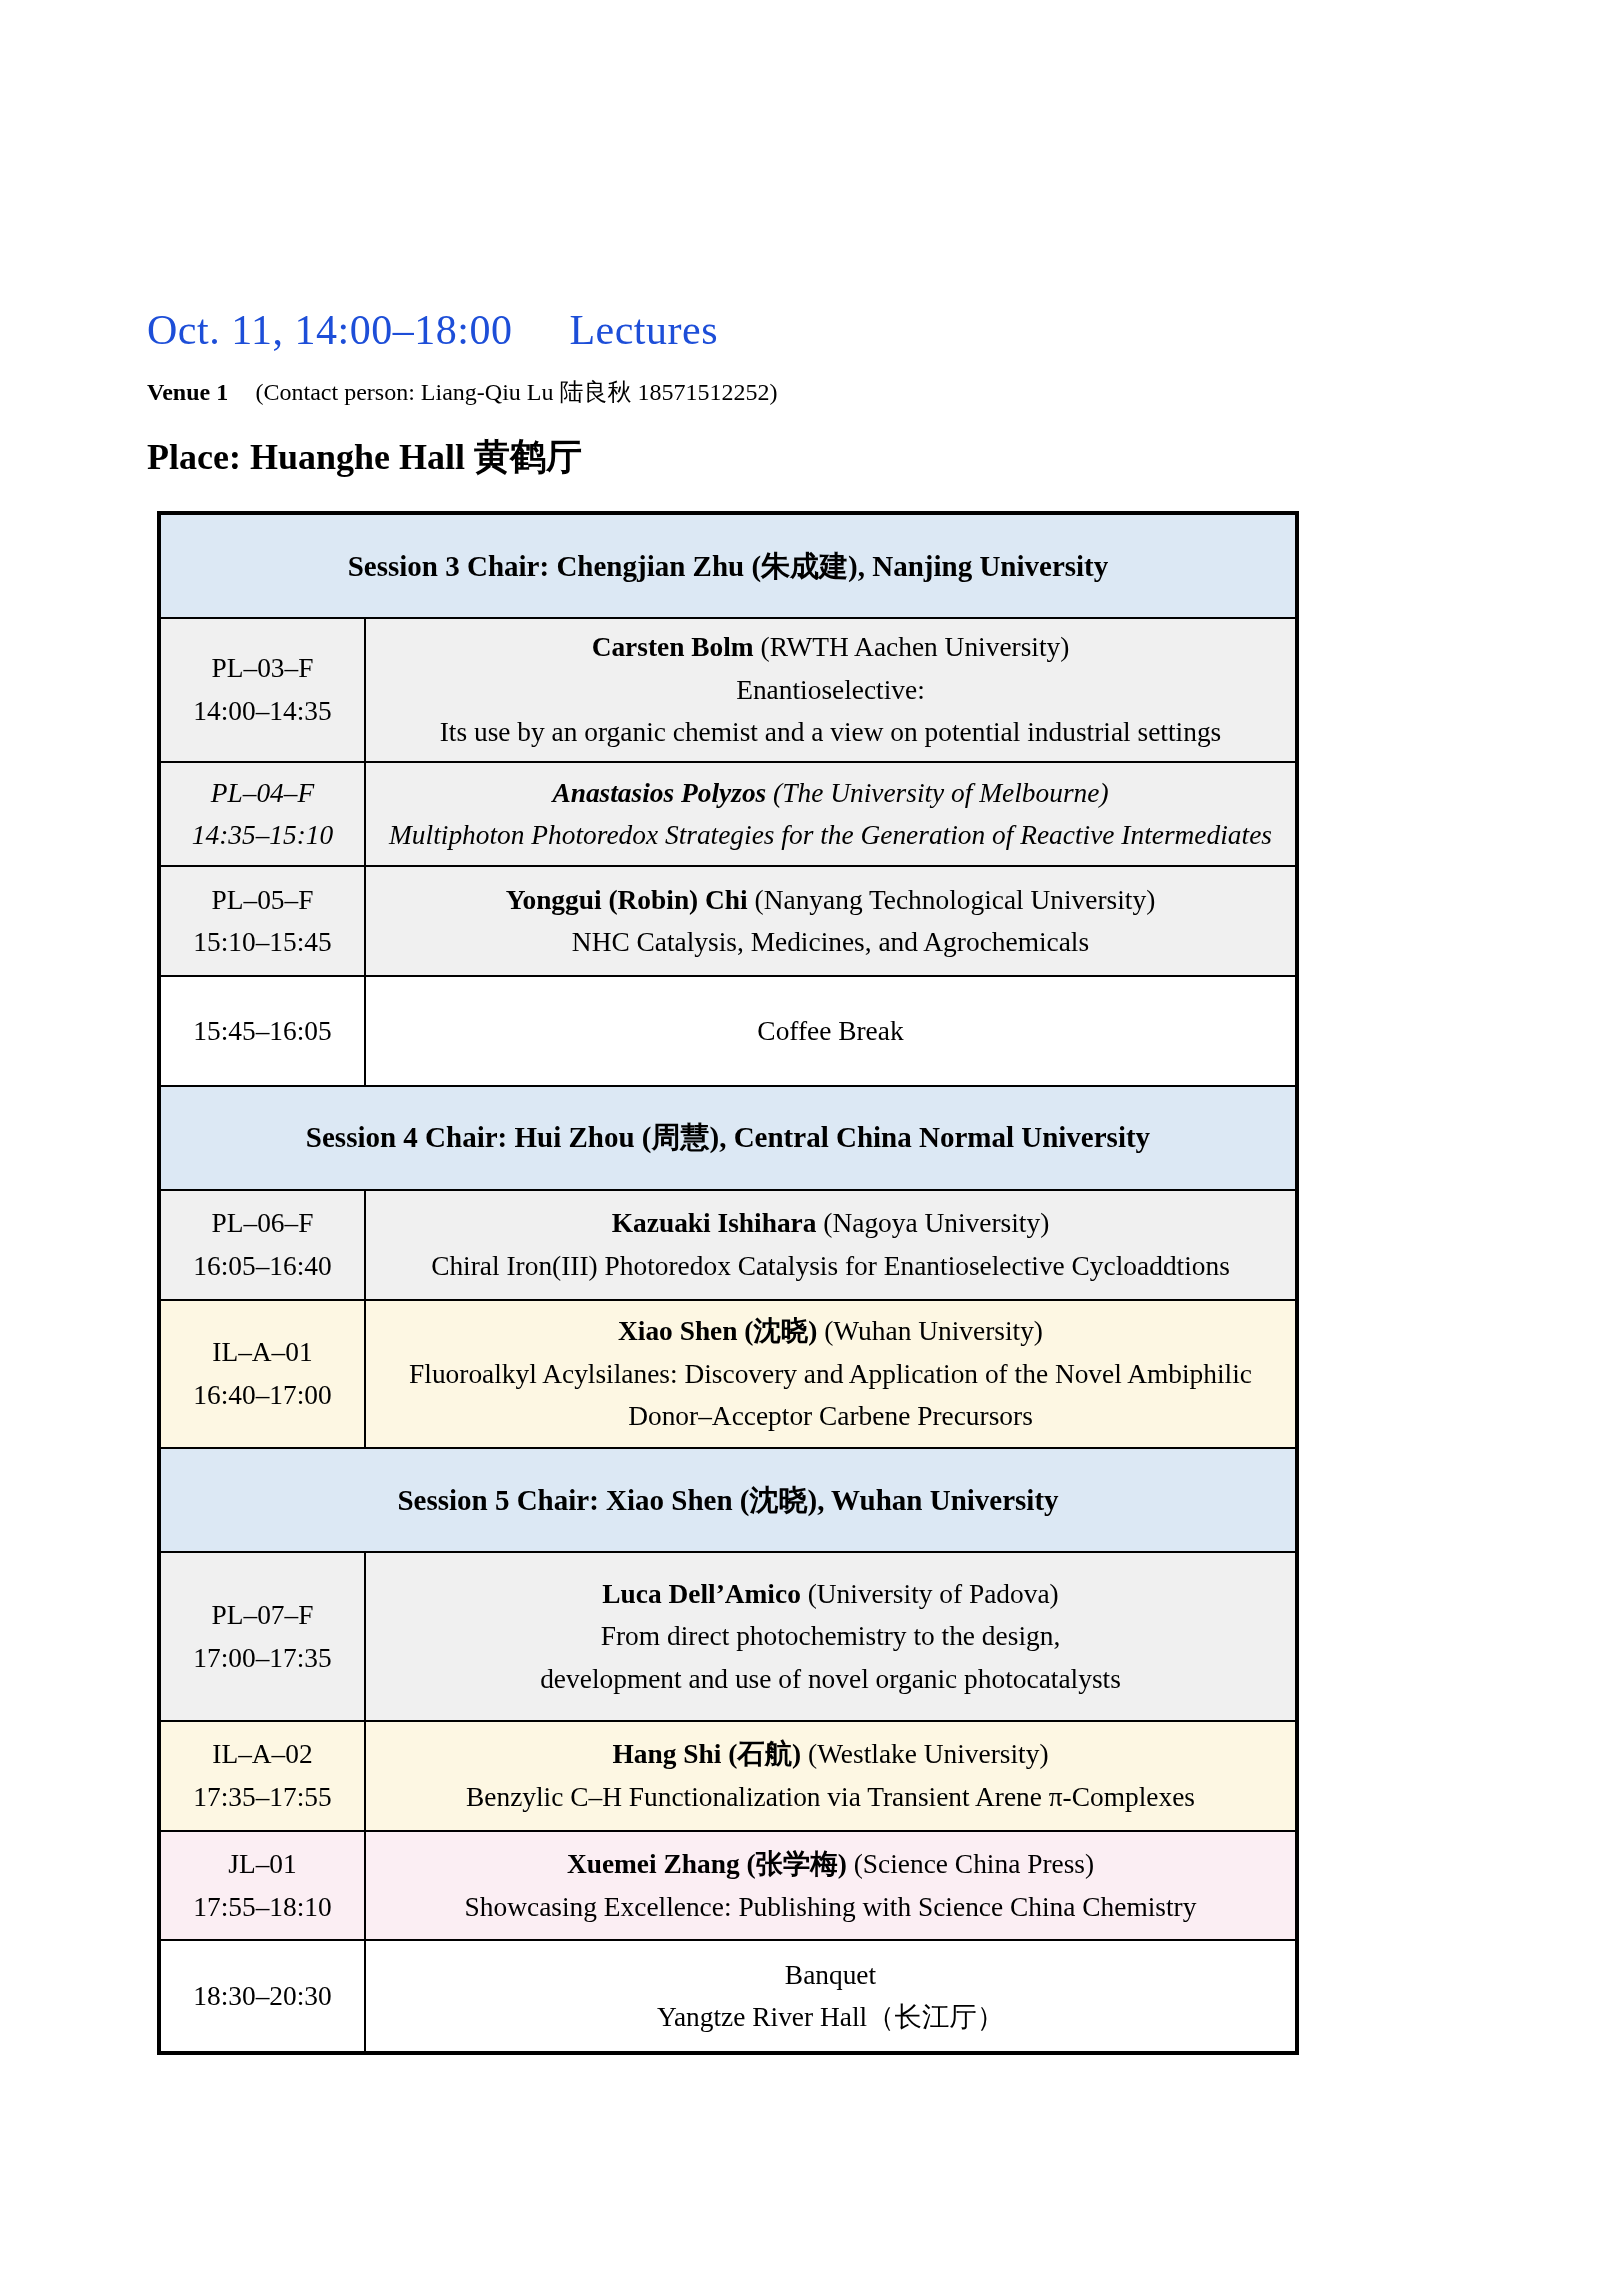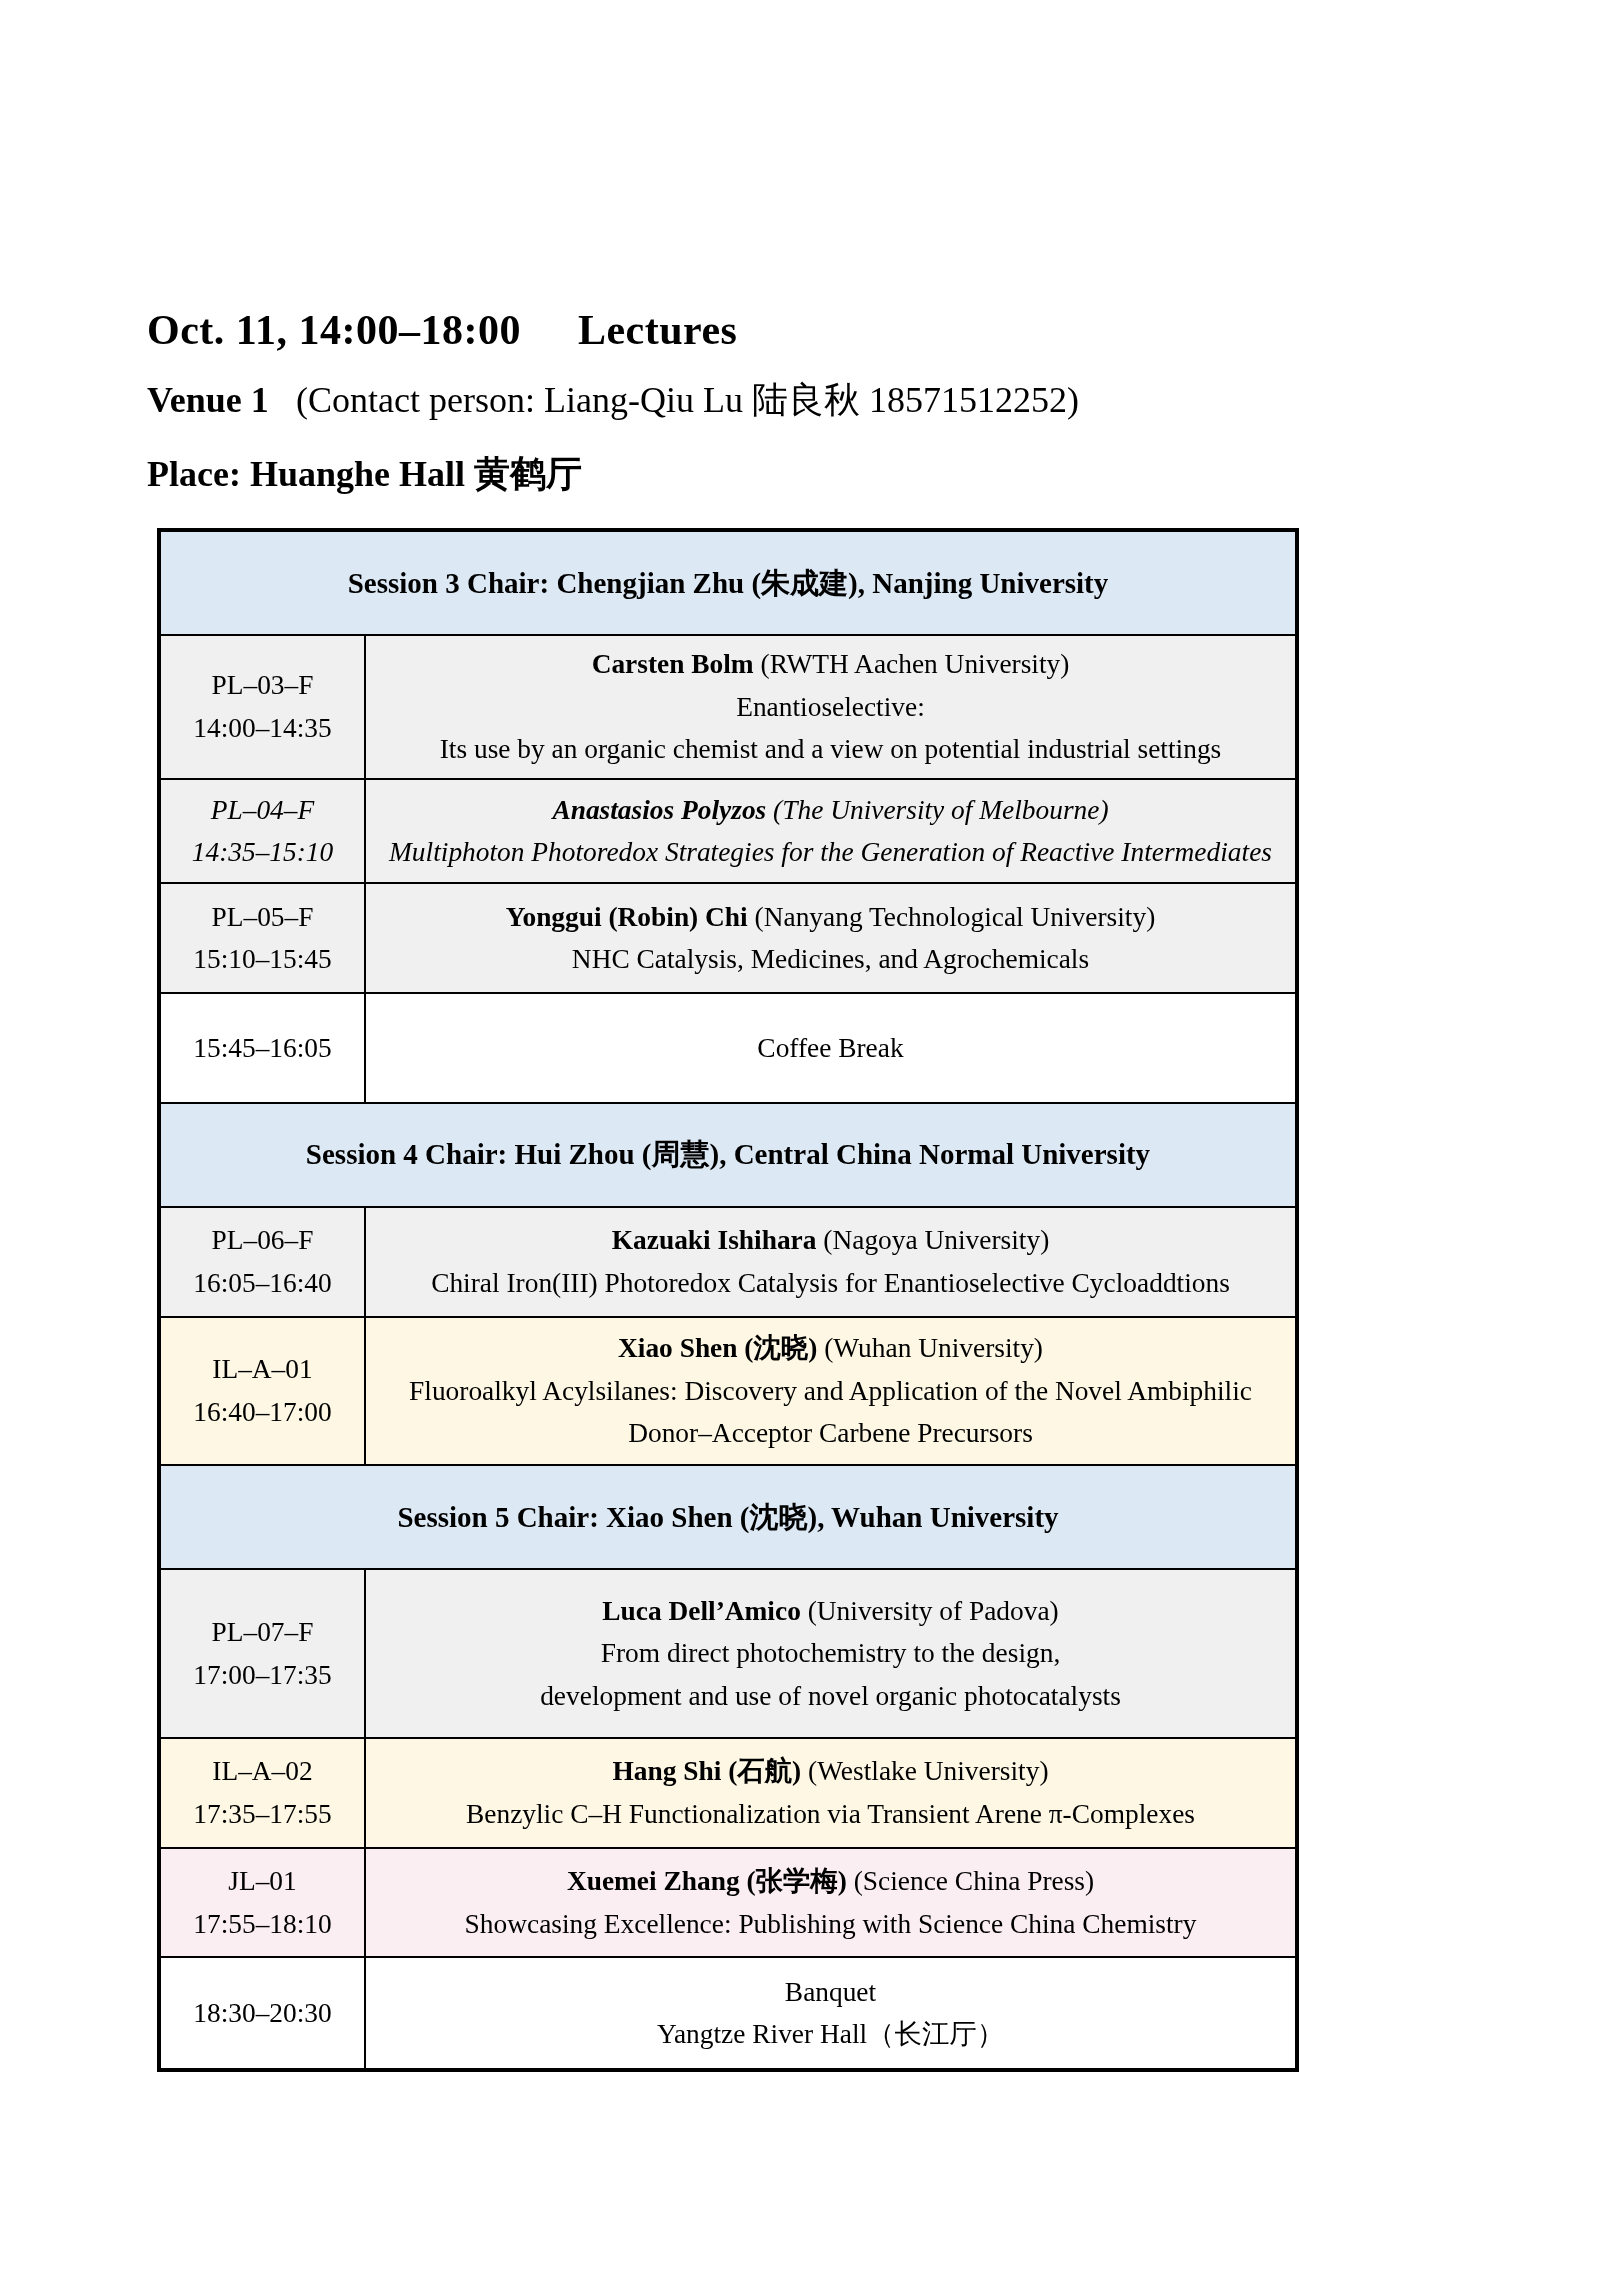--- a/index.html
+++ b/index.html
@@ -9,29 +9,29 @@
     height: 2293px;
     background: #ffffff;
     font-family: "Liberation Serif", serif;
     color: #000000;
     overflow: hidden;
   }
   .doc-title {
     margin: 0;
     padding: 306px 0 0 147px;
     font-size: 42px;
-    font-weight: bold;
-    color: #000000;
+    font-weight: normal;
+    color: #1d4ed8;
     letter-spacing: 0.5px;
   }
   .doc-title .title-suffix { margin-left: 57px; }
   .venue-line {
     margin: 0;
     padding: 21.6px 0 0 147px;
-    font-size: 36px;
+    font-size: 24px;
   }
   .venue-line .venue-label { font-weight: bold; }
   .venue-line .venue-contact { margin-left: 27.4px; }
   .place-line {
     margin: 0;
     padding: 25.5px 0 0 147px;
     font-size: 36px;
     font-weight: bold;
   }
   table.program-table {

